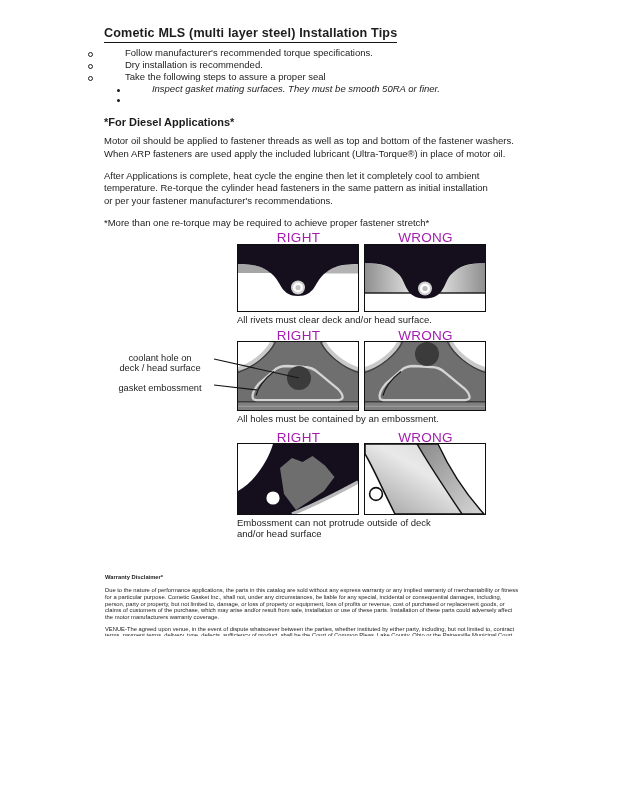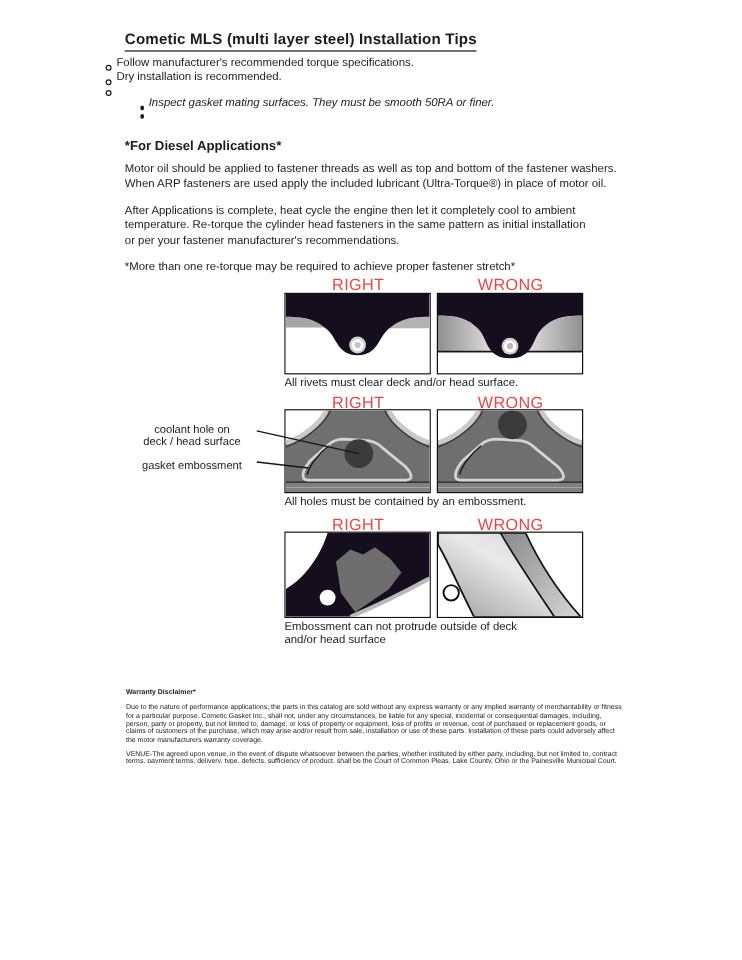--- a/index.html
+++ b/index.html
@@ -3,30 +3,30 @@
 <meta charset="utf-8">
 <style>
   html,body { margin:0; padding:0; background:#ffffff; }
   body { width:618px; height:800px; font-family:"Liberation Sans", sans-serif; color:#1c1c1c; }
   .page { position:relative; width:618px; height:636px; background:#fff; overflow:hidden; }
 
   .doc-title { position:absolute; left:104px; top:26px; font-size:12.6px; font-weight:bold;
                letter-spacing:.15px; border-bottom:1.5px solid #141414; padding-bottom:2px; }
 
   .bullets { position:absolute; left:88px; top:47px; width:450px; font-size:9.5px; line-height:12px; }
-  .b-row { display:flex; align-items:flex-end; }
+  .b-row { display:flex; align-items:center;gap:28px; }
   .o-dot { width:3px; height:3px; border:1px solid #1c1c1c; border-radius:50%; margin:3.6px 4px 0 0; flex:none; }
   .f-dot { width:3.4px; height:3.4px; background:#1c1c1c; border-radius:50%; margin:3.6px 3.5px 0 0; flex:none; }
   .sub { padding-left:29px;font-style:italic; }
 
   .diesel { position:absolute; left:104px; top:116px; width:445px; }
   .diesel h2 { font-size:11px; margin:0 0 7px 0; }
   .diesel p { font-size:9.5px; line-height:12.8px; margin:0 0 9px 0; white-space:pre-line; }
 
-  .figlabel { position:absolute; width:123px; text-align:center; font-size:13.5px; letter-spacing:.3px; color:#ef4444; }
+  .figlabel { position:absolute; width:123px; text-align:center; font-size:13.5px; letter-spacing:.3px; color:#a21caf; }
   .fig { position:absolute; border:1.6px solid #0f0f0f; background:#fff; line-height:0; }
   .figcaption { position:absolute; font-size:9.5px; line-height:10.8px; white-space:pre-line; }
   .ann { position:absolute; left:108px; width:104px; text-align:center; font-size:9.3px; line-height:10px; white-space:pre-line; }
   .ann .a2 { margin-top:0; }
   .pointers { position:absolute; left:205px; top:347px; z-index:5; }
 
   .legal { position:absolute; left:105px; top:574px; width:414px; font-size:5.8px; line-height:6.85px; }
   .legal .lh { font-weight:bold; margin:0 0 6px 0; }
   .legal p { margin:0 0 4.5px 0; white-space:pre-line; }
 
@@ -43,20 +43,21 @@
     <div class="b-row">
       <span class="o-dot"></span>
       <span>Follow manufacturer's recommended torque specifications.</span>
     </div>
     <div class="b-row">
       <span class="o-dot"></span>
       <span>Dry installation is recommended.</span>
     </div>
     <div class="b-row">
       <span class="o-dot"></span>
+      <span>Take the following steps to assure a proper seal</span>
     </div>
     <div class="b-row sub">
       <span class="f-dot"></span>
       <span>Inspect gasket mating surfaces.  They must be smooth 50RA or finer.</span>
     </div>
     <div class="b-row sub">
       <span class="f-dot"></span>
     </div>
   </div>
 

